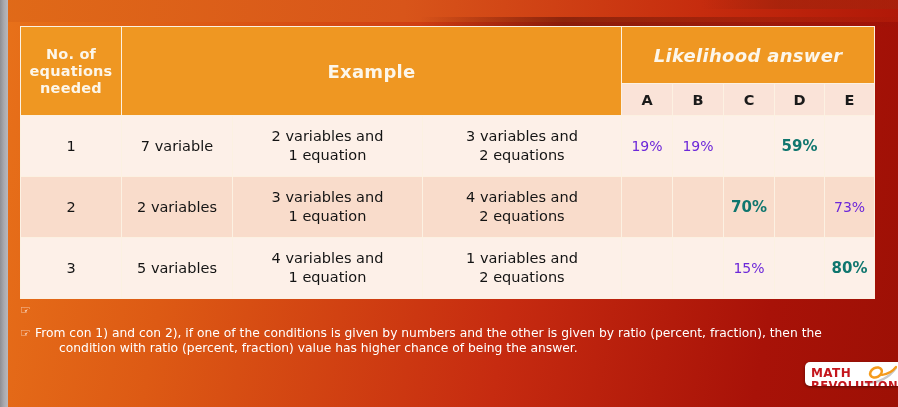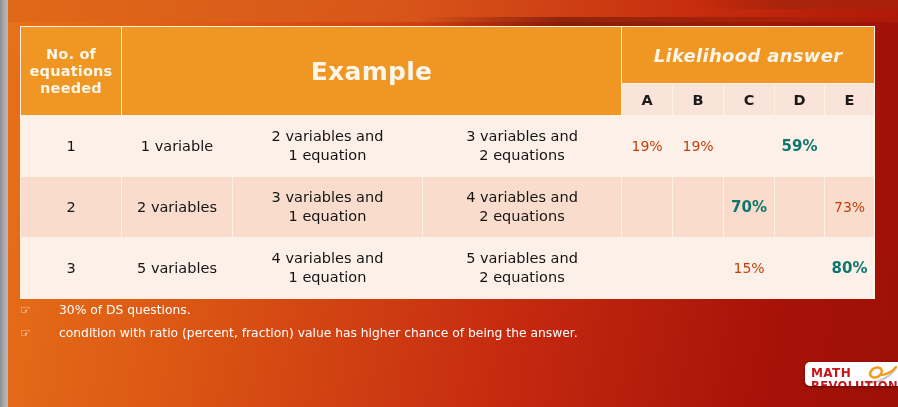--- a/index.html
+++ b/index.html
@@ -64,21 +64,21 @@
     background: #ef9722;
     color: #fcf6ea;
     font-weight: bold;
   }
   .hdr-small {
     font-size: 14.5px;
     line-height: 17px;
     letter-spacing: 0.2px;
   }
   .hdr-example {
-    font-size: 25px;
+    font-size: 18px;
     letter-spacing: 0.3px;
   }
   .hdr-likeli {
     font-size: 18px;
     letter-spacing: 0.3px;
     font-style: italic;
   }
   .abcde {
     background: #fae3d8;
     color: #1a1a1a;
@@ -88,21 +88,21 @@
   .rowA { background: #fdf0e8; }
   .rowB { background: #f9dccb; }
   .cell {
     color: #141414;
     font-size: 14.5px;
     line-height: 19px;
     height: 60px;
   }
   .pct {
     font-size: 14px;
-    color: #c2410c;
+    color: #6d28d9;
   }
   .pct.hl {
     color: #0f766e;
     font-weight: bold;
     font-size: 15px;
   }
 
   
   .notes {
     position: absolute;
@@ -197,21 +197,21 @@
           <th class="abcde">B</th>
           <th class="abcde">C</th>
           <th class="abcde">D</th>
           <th class="abcde">E</th>
         </tr>
       </thead>
       <tbody>
 
         <tr class="rowA">
           <td class="cell">1</td>
-          <td class="cell">1 variable</td>
+          <td class="cell">7 variable</td>
           <td class="cell">
             <div>2 variables and</div>
             <div>1 equation</div>
           </td>
           <td class="cell">
             <div>3 variables and</div>
             <div>2 equations</div>
           </td>
           <td class="cell pct">19%</td>
           <td class="cell pct">19%</td>
@@ -239,45 +239,45 @@
         </tr>
 
         <tr class="rowA">
           <td class="cell">3</td>
           <td class="cell">5 variables</td>
           <td class="cell">
             <div>4 variables and</div>
             <div>1 equation</div>
           </td>
           <td class="cell">
-            <div>5 variables and</div>
+            <div>1 variables and</div>
             <div>2 equations</div>
           </td>
           <td class="cell pct"></td>
           <td class="cell pct"></td>
           <td class="cell pct">15%</td>
           <td class="cell pct"></td>
           <td class="cell pct hl">80%</td>
         </tr>
       </tbody>
     </table>
   </div>
 
   <div class="notes">
 
     <div class="note-row">
       <span class="note-bullet">☞</span>
       <span class="note-body">
-        <span class="note-l2">30% of DS questions.</span>
       </span>
     </div>
 
     <div class="note-row">
       <span class="note-bullet">☞</span>
       <span class="note-body">
+        <span class="note-l2 nopad">From  con 1)  and  con 2), if one of the conditions is given by numbers and the other is given by ratio (percent, fraction), then the</span>
         <span class="note-l2">condition with ratio (percent, fraction) value has higher chance of being the answer.</span>
       </span>
     </div>
 
   </div>
 
   <div class="logo">
     <svg class="logo-swoosh" viewBox="0 0 36 22">
       <ellipse cx="14" cy="7.5" rx="6.2" ry="4.6" transform="rotate(-28 14 7.5)" fill="none" stroke="#f59b1c" stroke-width="2.6"></ellipse>
       <path d="M4 18 C 14 18, 26 14, 34 3" fill="none" stroke="#c9c9c9" stroke-width="2.2" stroke-linecap="round"></path>

